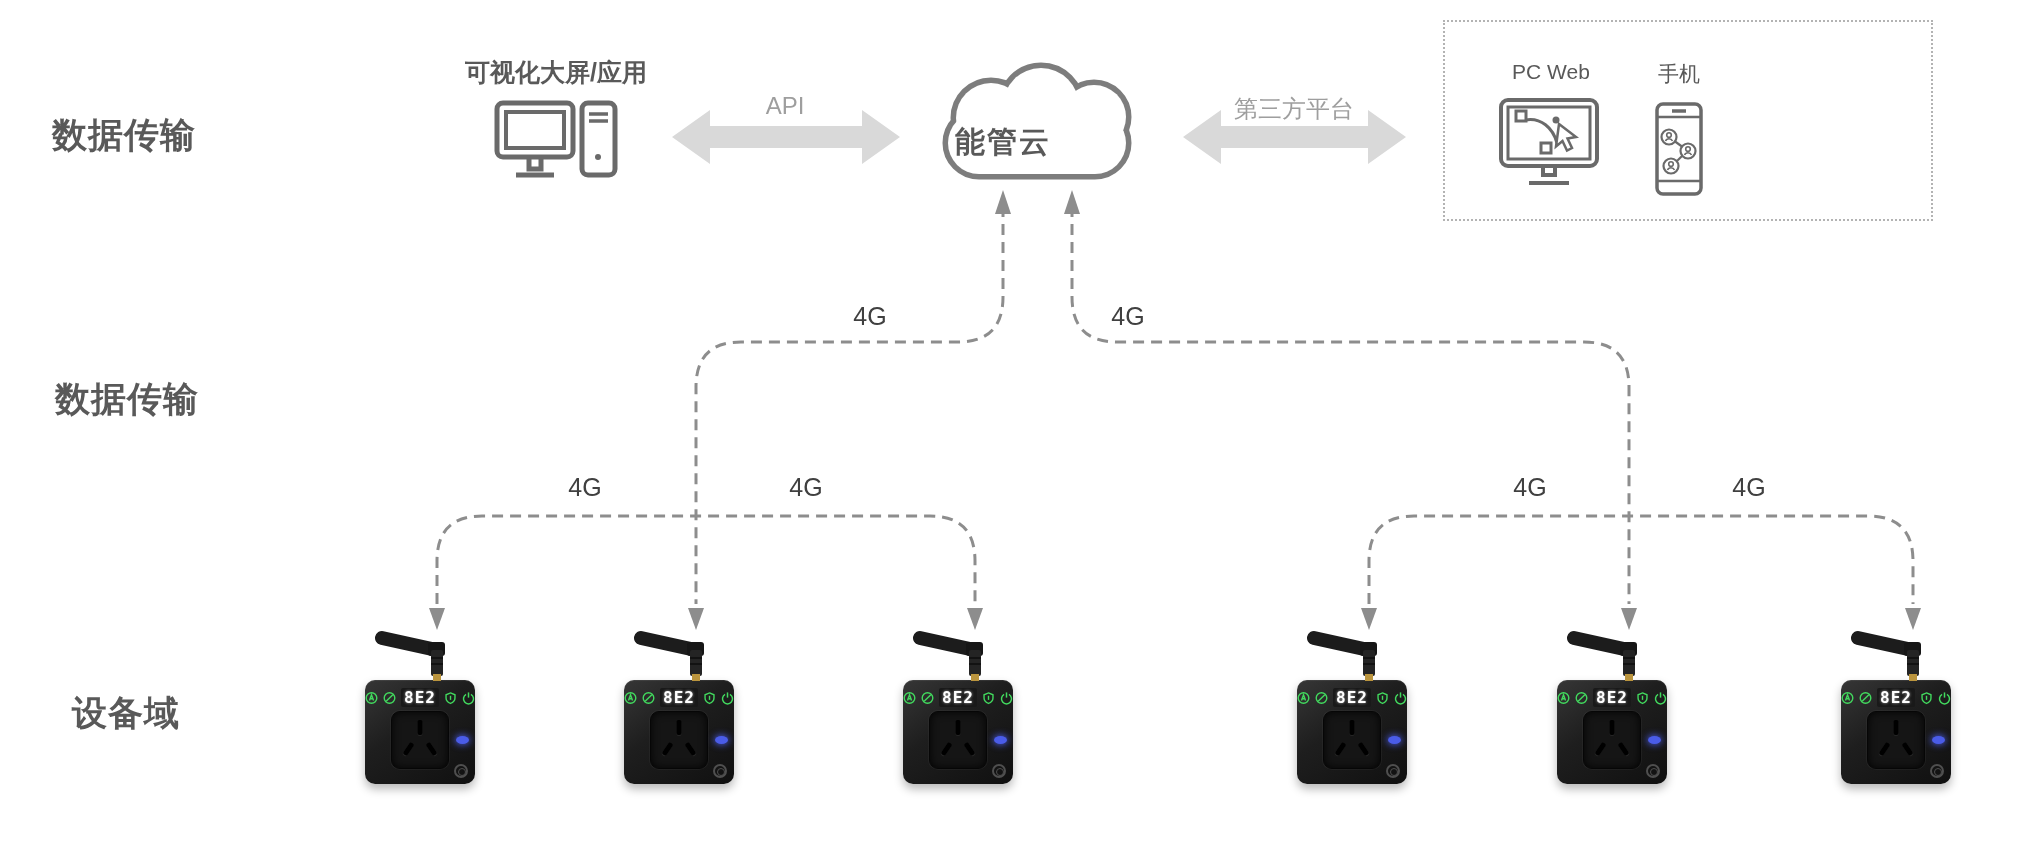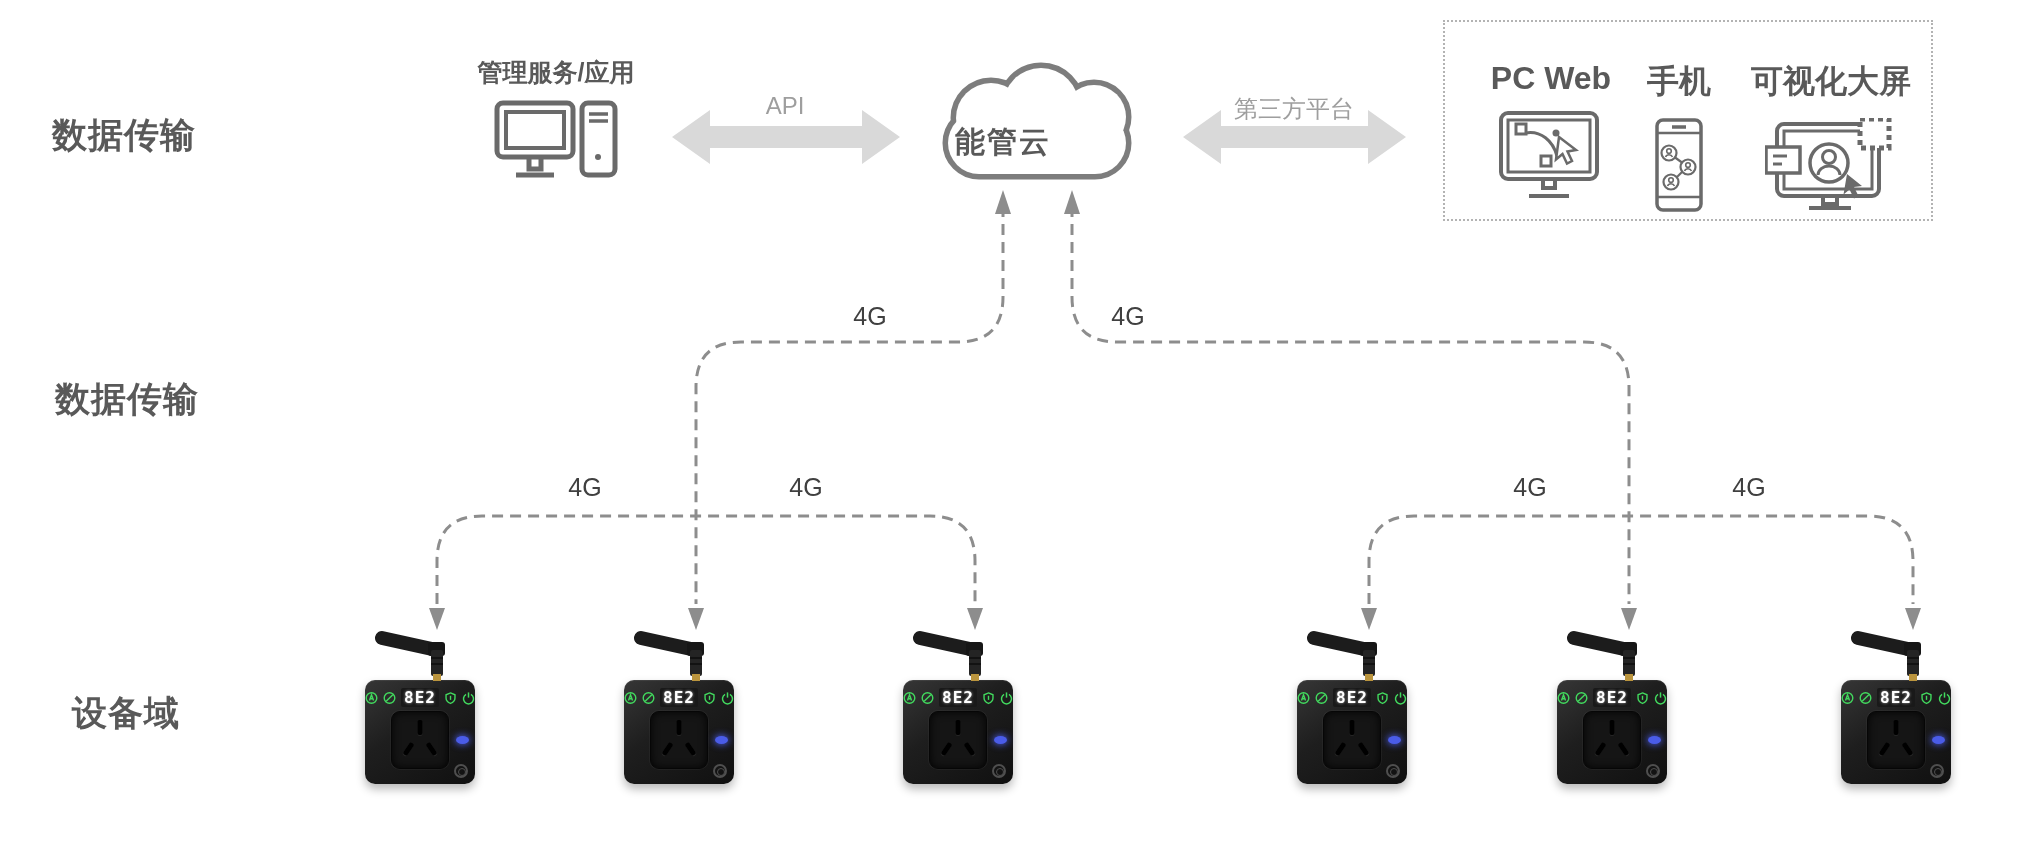--- a/index.html
+++ b/index.html
@@ -24,21 +24,21 @@
   .tp-icon{position:absolute;left:494px;top:100px;}
 
   
   .cloud-label{position:absolute;left:933px;top:122px;width:140px;text-align:center;
                font-size:30px;font-weight:bold;color:#595959;letter-spacing:2px;}
 
   
   .portal-box{position:absolute;left:1443px;top:20px;width:490px;height:201px;
               border:2px dotted #b3b3b3;box-sizing:border-box;}
   .portal-item{position:absolute;text-align:center;}
-  .portal-item .p-label{font-size:32px;font-weight:bold;color:#595959;}
+  .portal-item .p-label{font-size:21px;font-weight:normal;color:#595959;}
   .pi-pcweb{left:18px;top:38px;width:176px;}
   .pi-phone{left:168px;top:38px;width:132px;}
   .pi-screen{left:294px;top:38px;width:184px;}
   .p-icon{margin-top:14px;}
 
   
   .overlay{position:absolute;left:0;top:0;width:2037px;height:843px;pointer-events:none;}
 
   
   .device{position:absolute;top:680px;width:110px;height:104px;border-radius:10px;
@@ -137,21 +137,21 @@
       <polygon points="1361,608 1377,608 1369,630"></polygon>
       <polygon points="1621,608 1637,608 1629,630"></polygon>
       <polygon points="1905,608 1921,608 1913,630"></polygon>
     </g>
   </svg>
 
   <div class="layer-label layer-management">数据传输</div>
   <div class="layer-label layer-transmission">数据传输</div>
   <div class="layer-label layer-device">设备域</div>
 
-  <div class="tp-label">管理服务/应用</div>
+  <div class="tp-label">可视化大屏/应用</div>
   <svg class="tp-icon" width="126" height="82" viewBox="0 0 126 82">
     <g fill="none" stroke="#6a6a6a" stroke-width="5">
       <rect x="3" y="3" width="76" height="54" rx="6"></rect>
       <rect x="12" y="12" width="58" height="36" stroke-width="4"></rect>
       <path d="M35 57 v12 h12 v-12"></path>
       <line x1="22" y1="75" x2="60" y2="75"></line>
       <rect x="88" y="3" width="33" height="72" rx="6"></rect>
       <line x1="95" y1="14" x2="114" y2="14" stroke-width="3.5"></line>
       <line x1="95" y1="21" x2="114" y2="21" stroke-width="3.5"></line>
     </g>
@@ -208,41 +208,20 @@
             <circle cx="14" cy="33" r="2.3"></circle>
               <path d="M10.5 39 a3.8 3.8 0 0 1 7 0"></path>
             <circle cx="33" cy="47" r="2.3"></circle>
               <path d="M29.5 53 a3.8 3.8 0 0 1 7 0"></path>
             <circle cx="16" cy="62" r="2.3"></circle>
               <path d="M12.5 68 a3.8 3.8 0 0 1 7 0"></path>
           </g>
         </g>
       </svg>
     </div>
-    <div class="portal-item pi-screen">
-      <div class="p-label">可视化大屏</div>
-      <svg class="p-icon" width="132" height="94" viewBox="0 0 132 94">
-        <g fill="none" stroke="#6a6a6a" stroke-width="4">
-          <rect x="12" y="6" width="102" height="72" rx="7"></rect>
-          <rect x="19" y="13" width="88" height="58" stroke-width="3"></rect>
-          <path d="M58 78 v8 h14 v-8"></path>
-          <line x1="44" y1="90" x2="86" y2="90"></line>
-        </g>
-        <g fill="#ffffff" stroke="#6a6a6a">
-          <circle cx="64" cy="45" r="19" stroke-width="3.5"></circle>
-          <circle cx="64" cy="39" r="6.5" stroke-width="3"></circle>
-          <path d="M53 57 a11 9 0 0 1 22 0" stroke-width="3" fill="none"></path>
-          <rect x="1" y="29" width="34" height="26" stroke-width="3.5"></rect>
-          <line x1="8" y1="38" x2="22" y2="38" stroke-width="3"></line>
-          <line x1="8" y1="46" x2="17" y2="46" stroke-width="3"></line>
-          <rect x="95" y="1" width="29" height="29" stroke-width="5" stroke-dasharray="5 4"></rect>
-        </g>
-        <path d="M82 56 l15 12 -8 1 4.5 9 -4.5 2.5 -4.5 -9 -6 5 z" fill="#6a6a6a"></path>
-      </svg>
-    </div>
   </div>
 
   <div class="device d1">
     <svg class="antenna" width="96" height="54" viewBox="0 0 96 54">
         <use href="#sym-antenna"></use>
       </svg>
     <div class="indicators">
       <svg width="14" height="14" viewBox="0 0 14 14">
           <use href="#sym-auto"></use>
         </svg>

